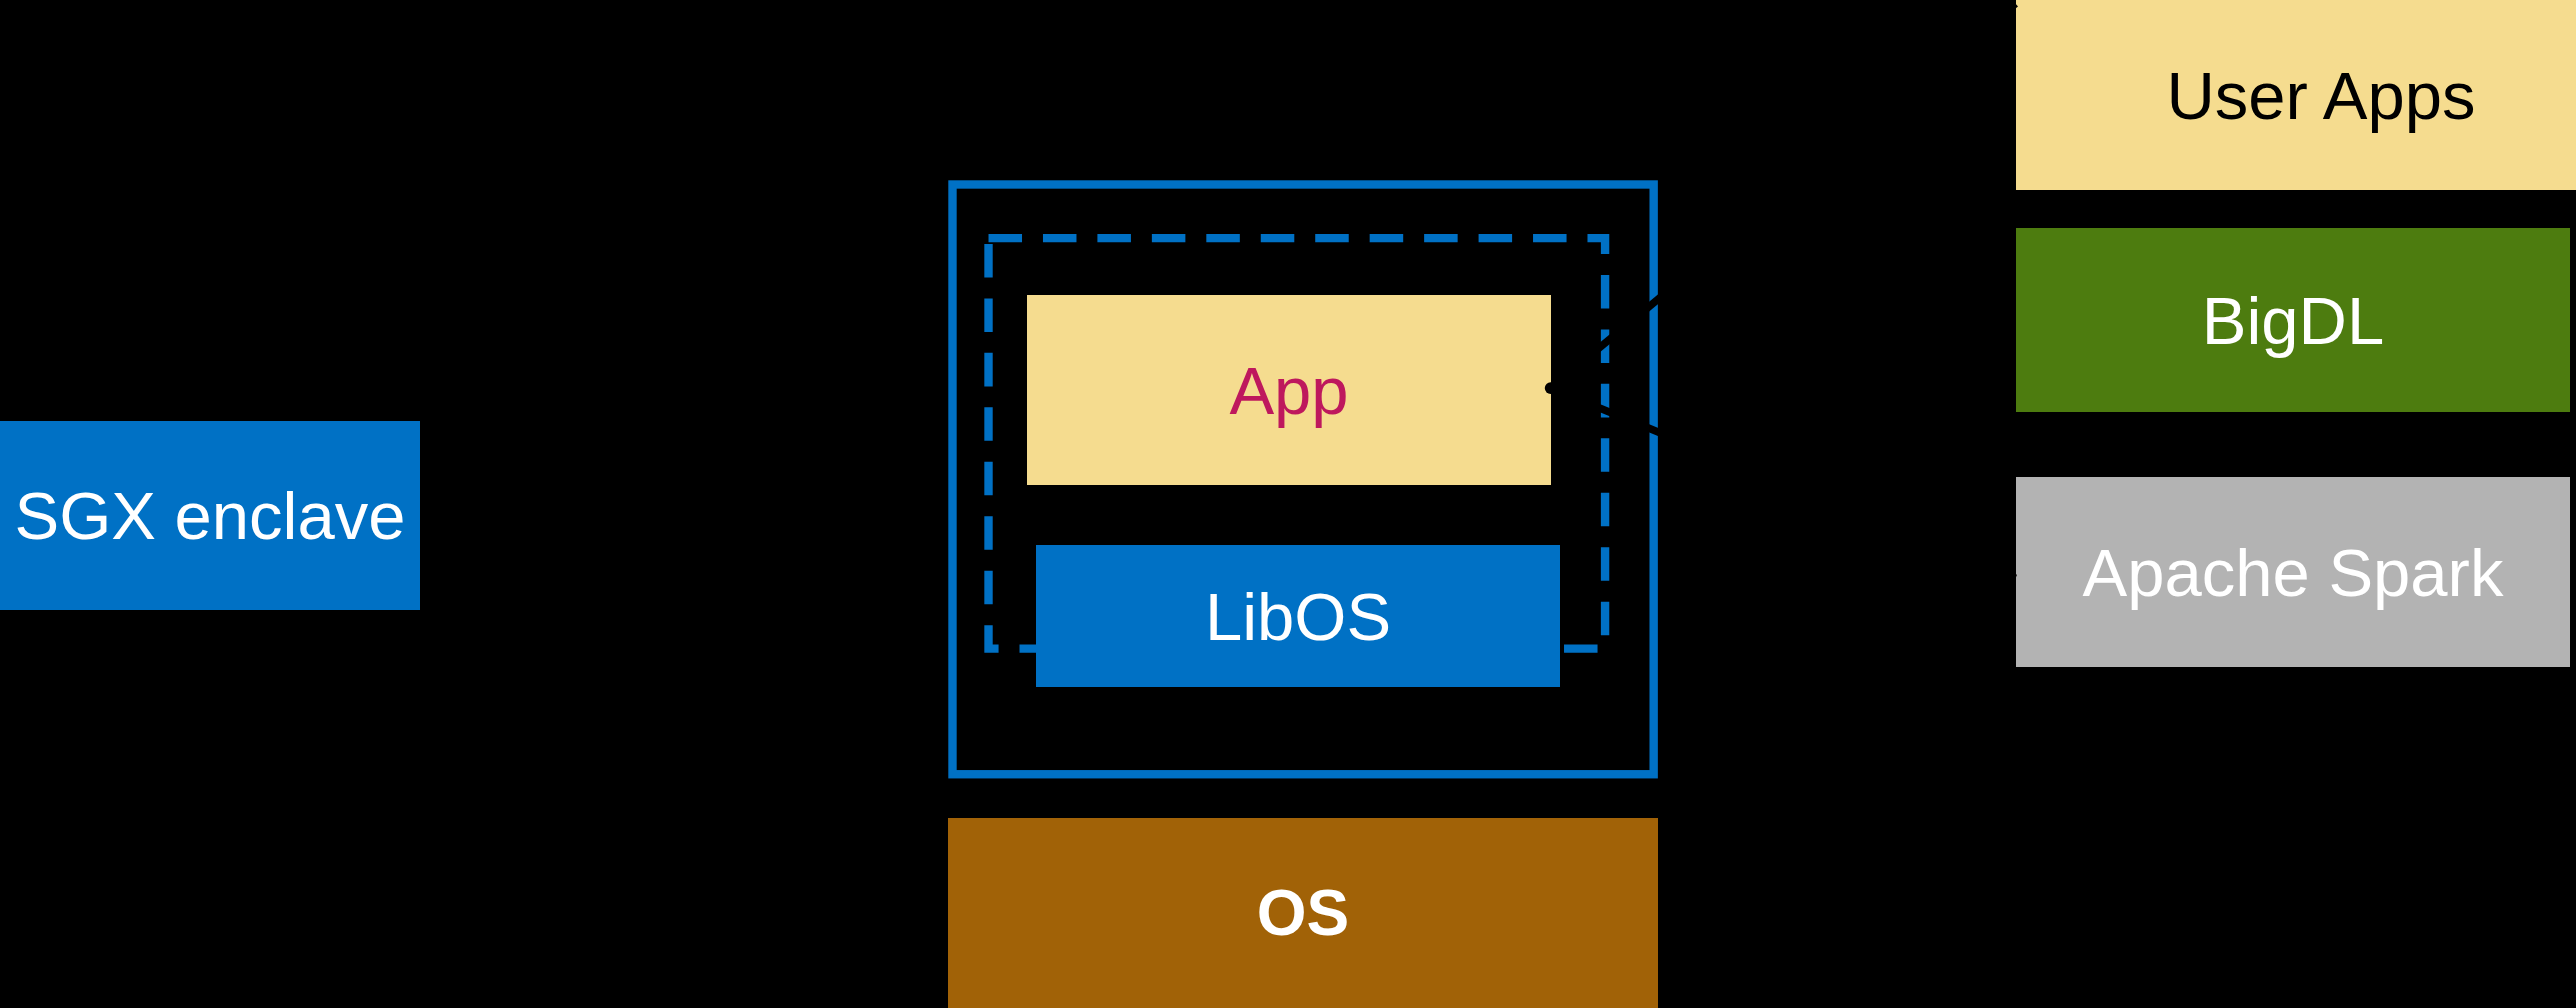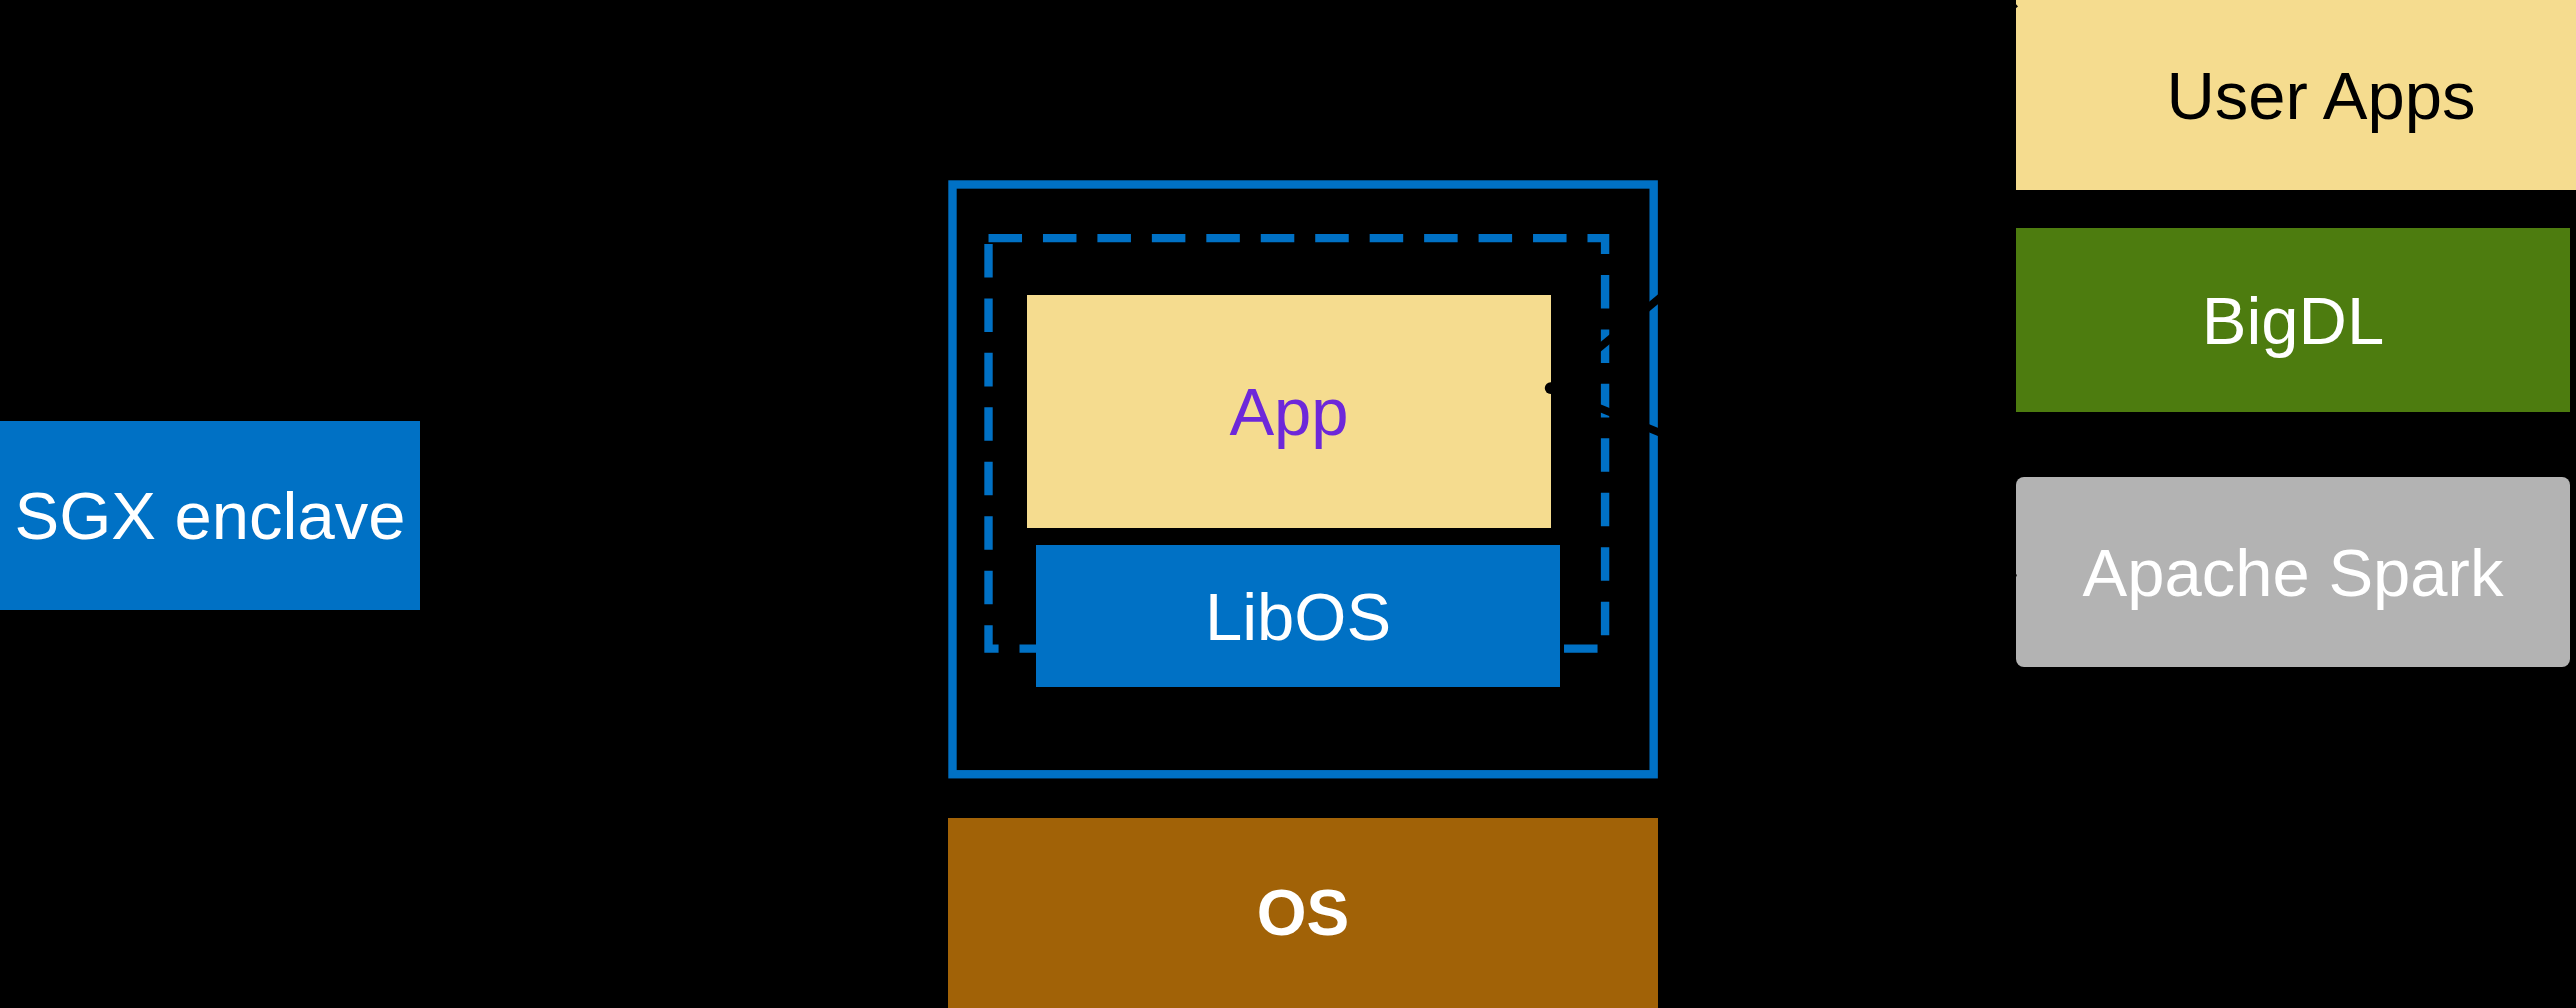--- a/index.html
+++ b/index.html
@@ -26,22 +26,22 @@
     white-space: nowrap;
   }
   
   .sgx-label {
     left: 0; top: 502;
     left: 0px; top: 421px; width: 420px; height: 189px;
     background: #0071C5; color: #FFFFFF;
   }
   
   .app-box {
-    left: 1027px; top: 295px; width: 524px; height: 233px;
-    background: #F5DC8F; color: #6d28d9;
+    left: 1027px; top: 295px; width: 524px; height: 190px;
+    background: #F5DC8F; color: #be185d;
   }
   .libos-box {
     left: 1036px; top: 545px; width: 524px; height: 142px;
     background: #0071C5; color: #FFFFFF;
   }
   .os-box {
     left: 948px; top: 818px; width: 710px; height: 190px;
     background: #a16207; color: #FFFFFF;
     font-weight: 700; font-size: 64px;
   }
@@ -49,21 +49,21 @@
   .user-apps-box {
     left: 2016px; top: 0px; width: 554px; height: 190px;
     background: #F5DC8F; color: #000000; padding-left: 28px;
   }
   .bigdl-box {
     left: 2016px; top: 228px; width: 554px; height: 184px;
     background: #4d7c0f; color: #FFFFFF;
   }
   .apache-spark-box {
     left: 2016px; top: 477px; width: 554px; height: 190px;
-    background: #B3B3B3; color: #FFFFFF; border-radius: 8px;
+    background: #B3B3B3; color: #FFFFFF;
   }
   svg.layer {
     position: absolute;
     left: 0; top: 0;
     width: 2576px;
     height: 1009px;
     pointer-events: none;
   }
   .borders-layer { z-index: 1; }
   .node-layer    { z-index: 2; }

